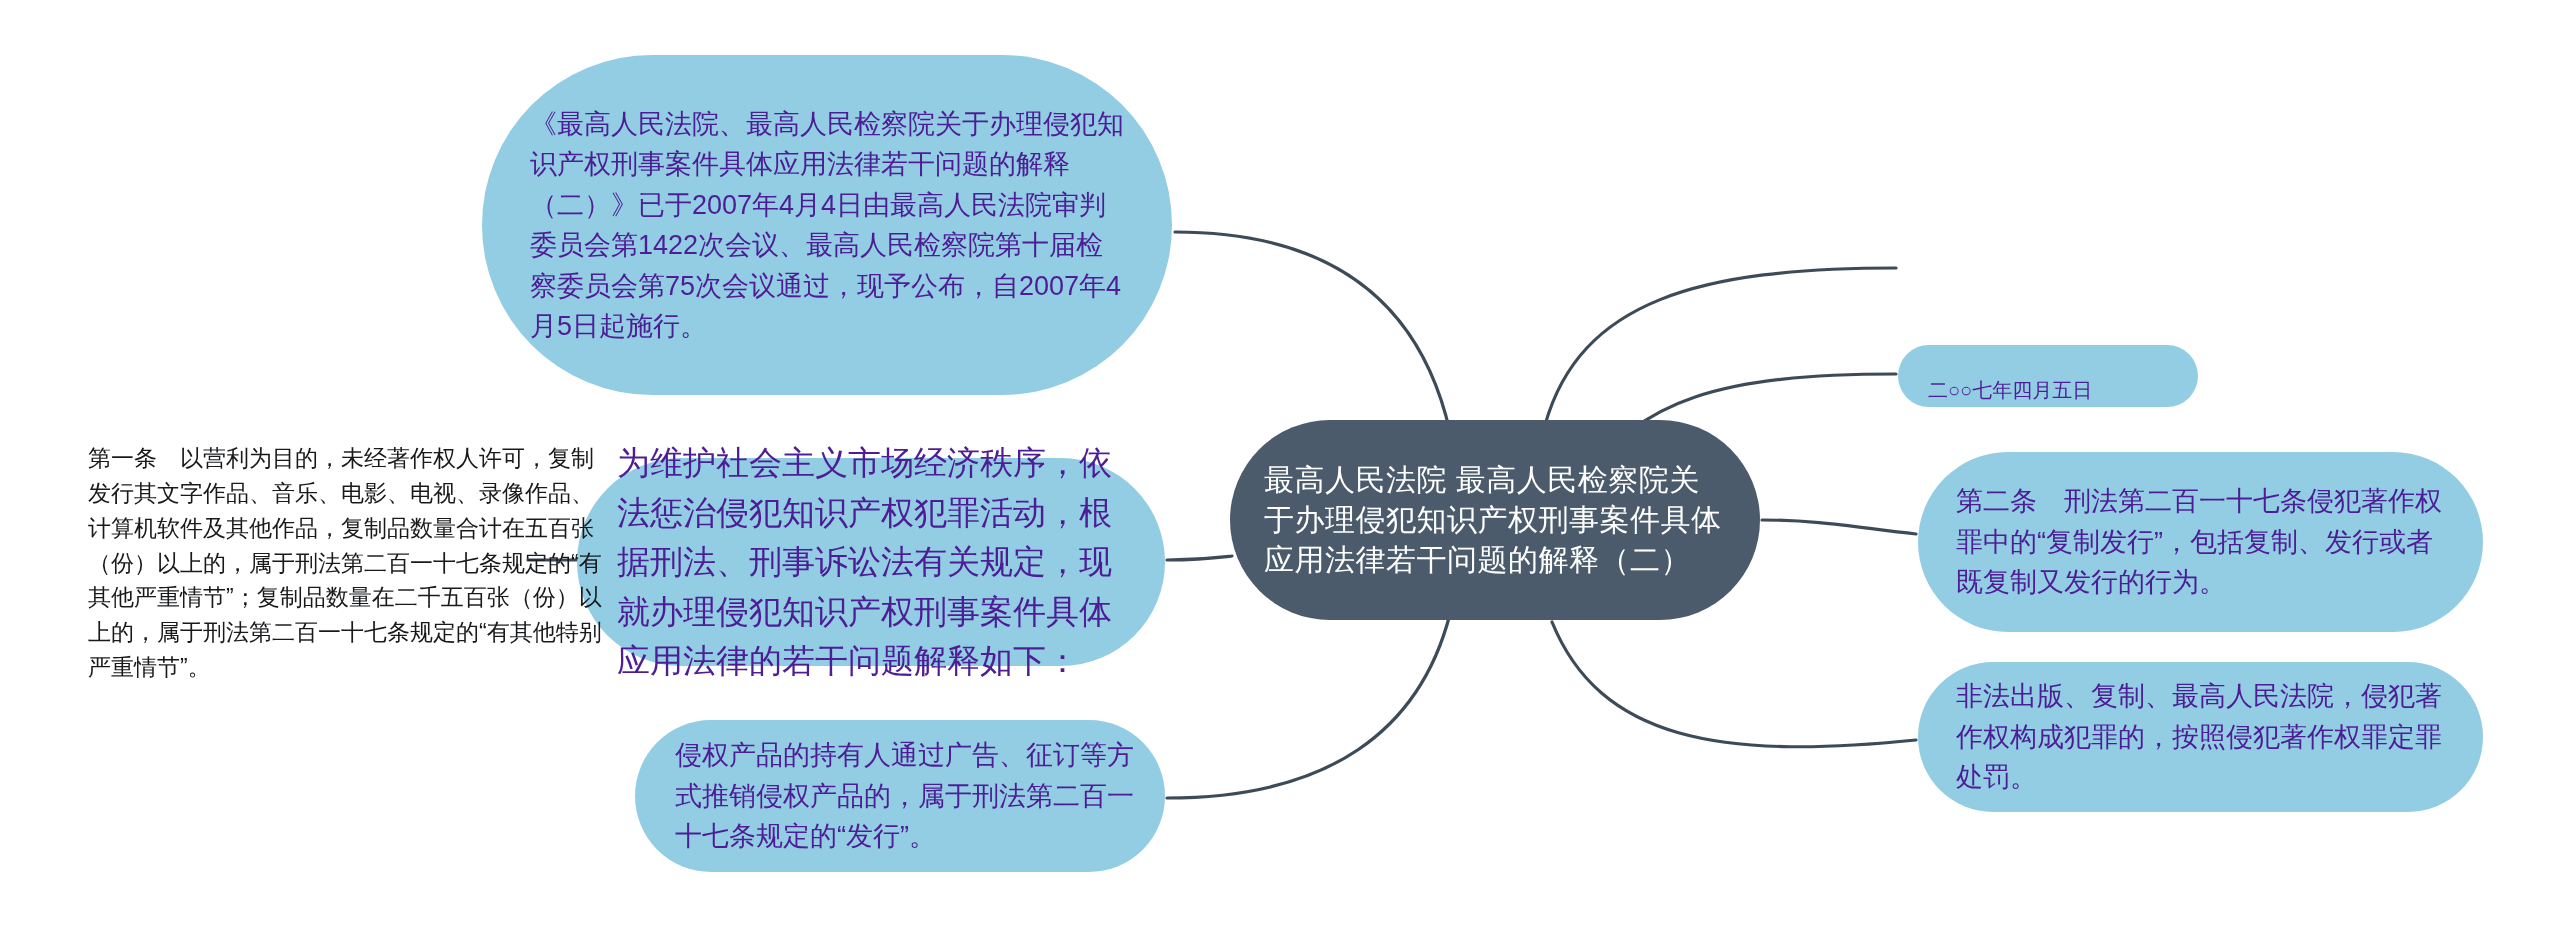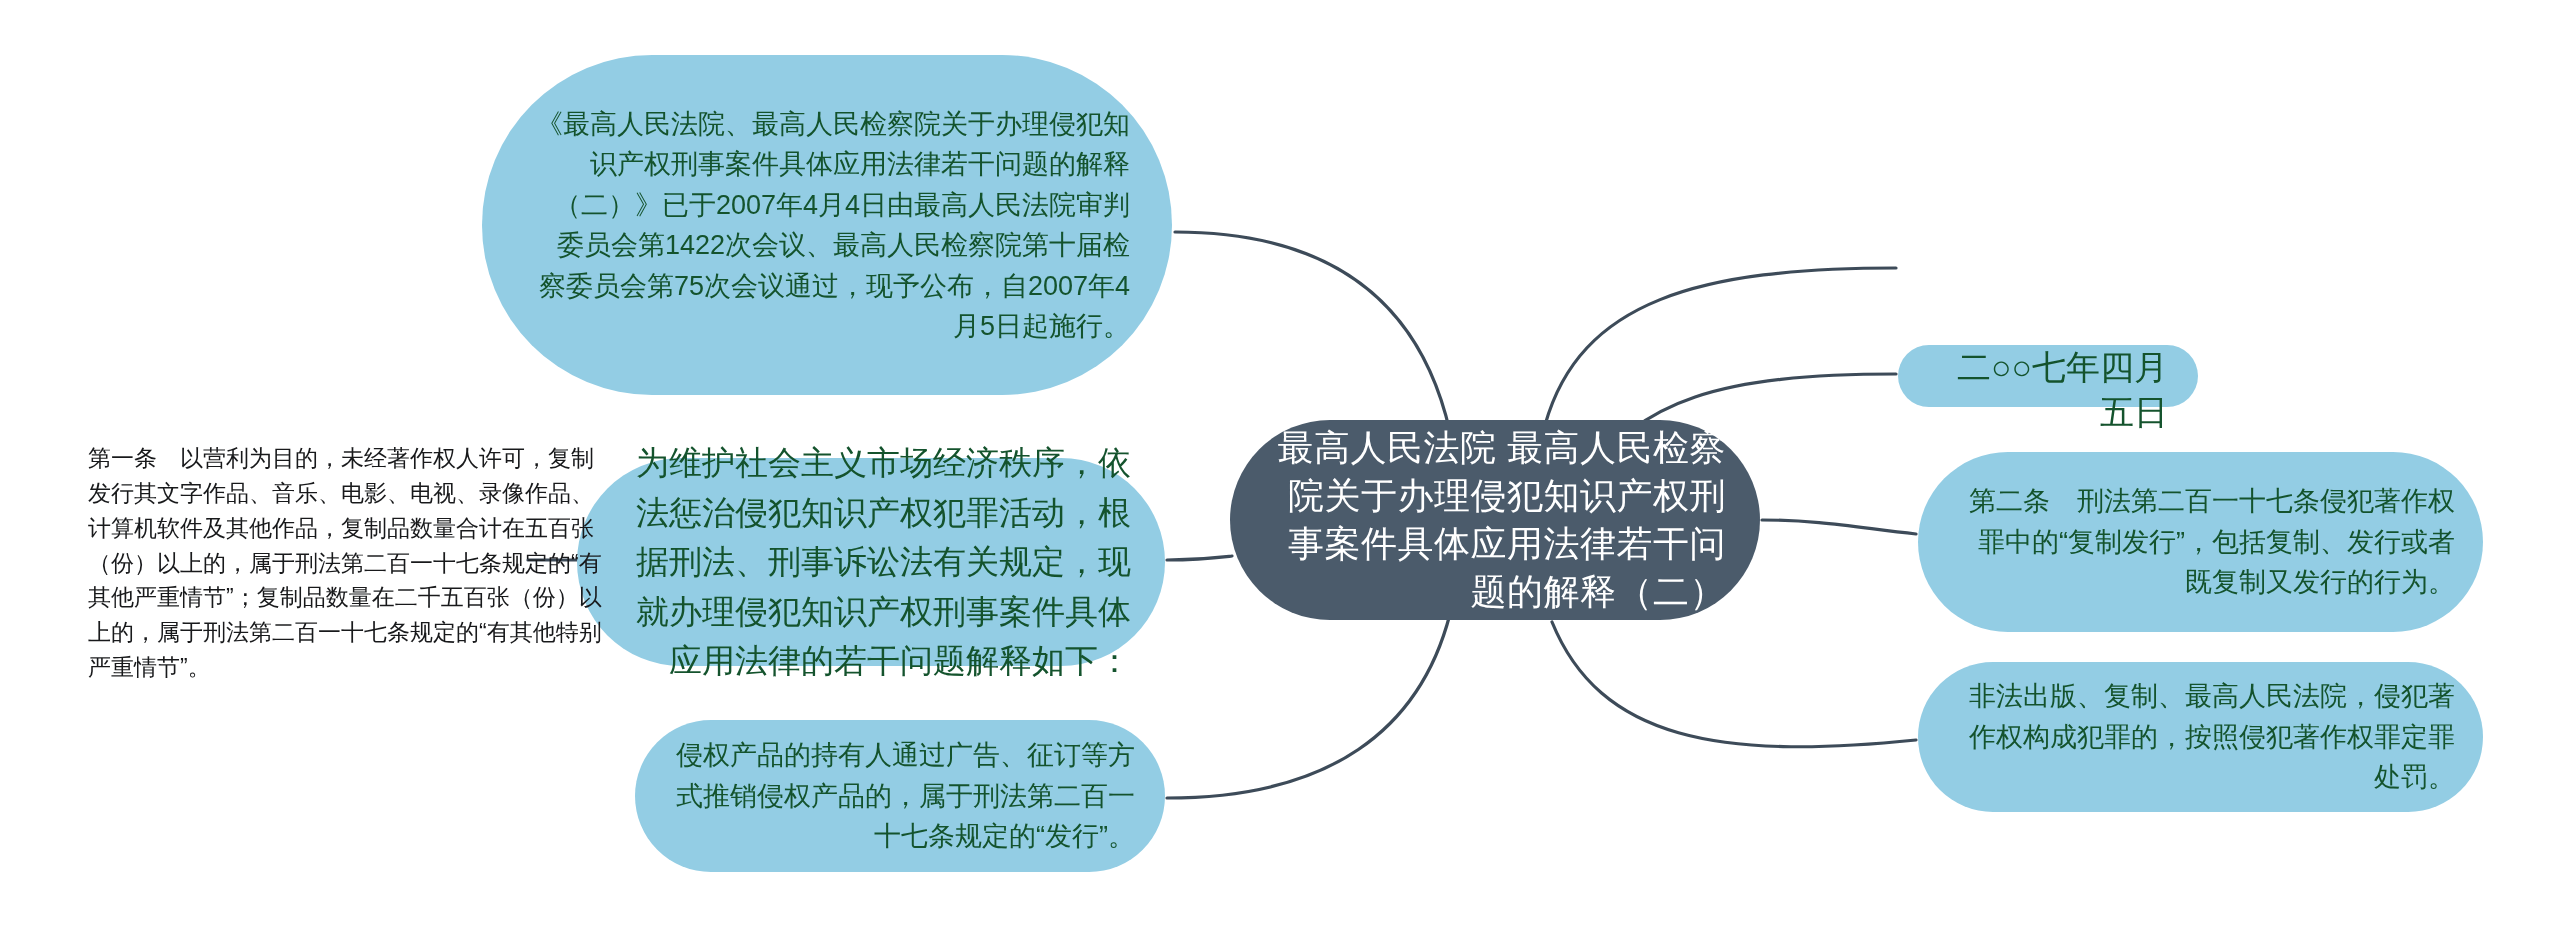--- a/index.html
+++ b/index.html
@@ -44,29 +44,28 @@
     border-radius: 999px;
   }
   .node.center {
     background: #4b5b6b;
     color: #ffffff;
     border-radius: 150px;
     text-align: center;
     padding: 18px 34px;
   }
   .node.center .txt {
-    font-size: 36px;
+    font-size: 30px;
     line-height: 1.34;
     letter-spacing: 0.5px;
-    text-align: right;
+    text-align: left;
   }
   .node.blue {
     background: #93cde4;
-    color: #14532d;
-    text-align: right;
+    color: #4c1d95;
   }
   .node.plain {
     background: transparent;
     color: #18191b;
   }
 
   
   #node-announcement-body {
     left: 482px; top: 55px;
     width: 690px; height: 340px;
@@ -126,21 +125,21 @@
     font-size: 27px;
     line-height: 1.3;
   }
 
   #node-date {
     left: 1898px; top: 345px;
     width: 300px; height: 62px;
     padding: 0 30px;
   }
   #node-date .txt {
-    font-size: 34px;
+    font-size: 20px;
     line-height: 1.3;
     margin-top: 27px;
   }
 
   #node-article-two {
     left: 1918px; top: 452px;
     width: 565px; height: 180px;
     padding: 16px 28px 16px 38px;
     border-radius: 90px;
   }

